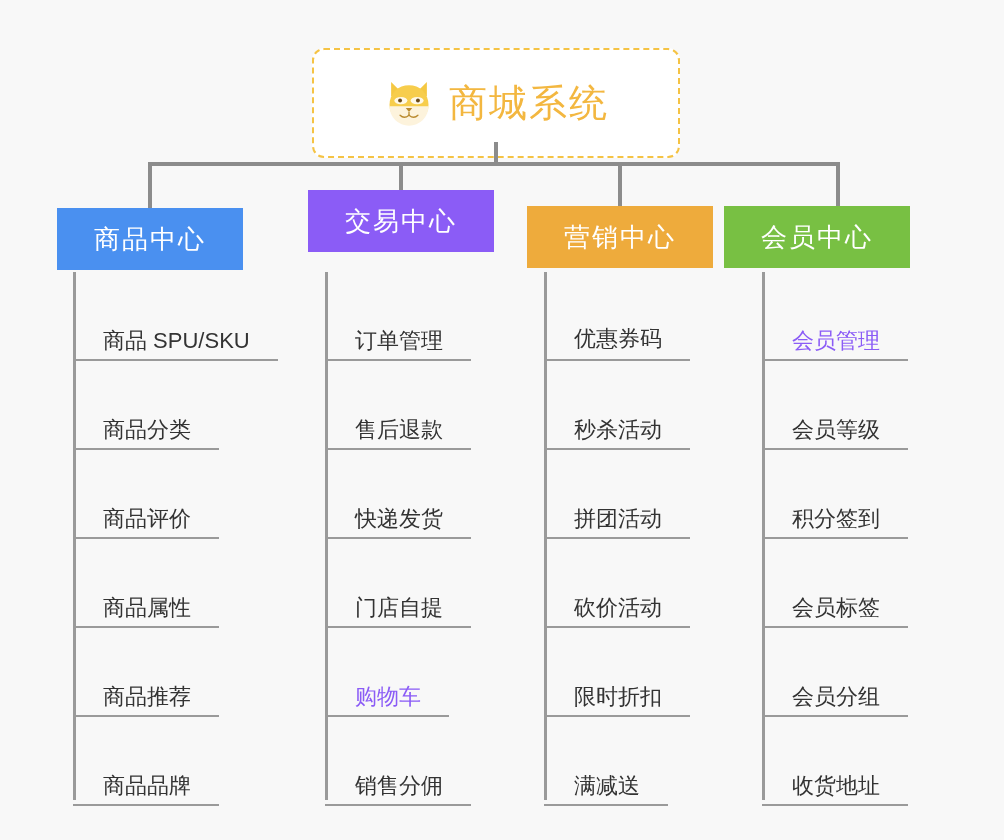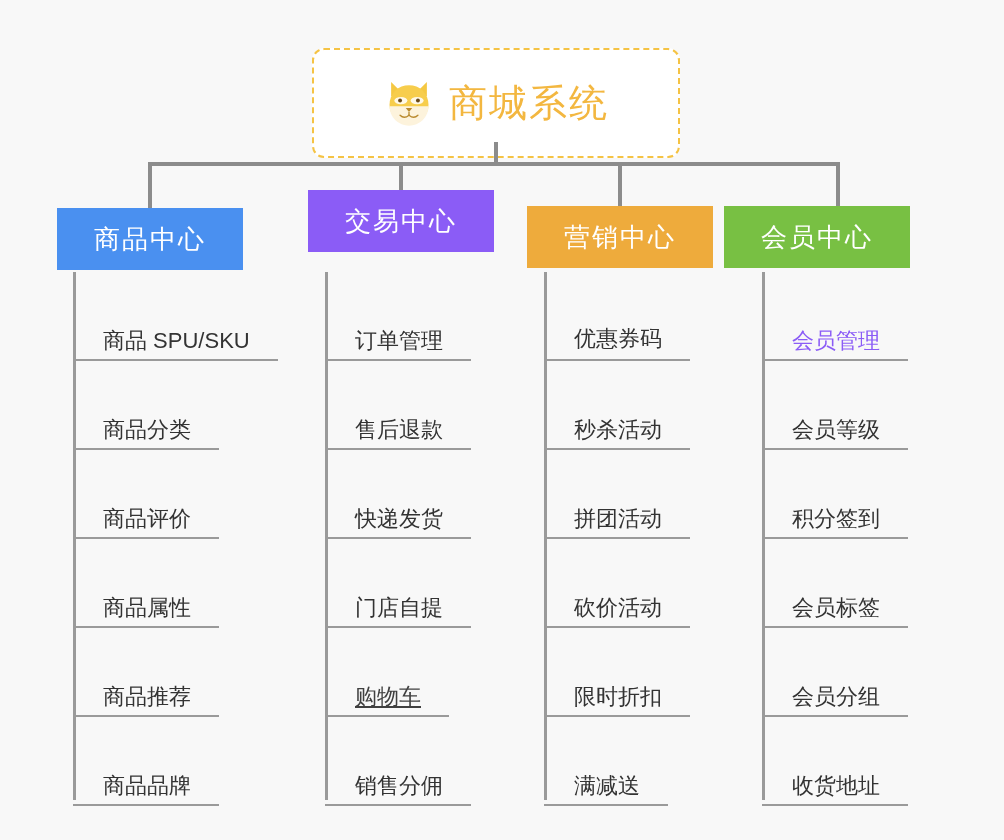--- a/index.html
+++ b/index.html
@@ -179,21 +179,21 @@
     <div class="leaf">
         <span class="leaf-label" style="color: rgb(51, 51, 51); border-bottom-color: rgb(154, 154, 154);">售后退款</span>
       </div>
     <div class="leaf">
         <span class="leaf-label" style="color: rgb(51, 51, 51); border-bottom-color: rgb(154, 154, 154);">快递发货</span>
       </div>
     <div class="leaf">
         <span class="leaf-label" style="color: rgb(51, 51, 51); border-bottom-color: rgb(154, 154, 154);">门店自提</span>
       </div>
     <div class="leaf">
-        <span class="leaf-label" style="color: #404040; border-bottom-color: rgb(154, 154, 154); text-decoration: underline;">购物车</span>
+        <span class="leaf-label" style="color: #8b5cf6; border-bottom-color: rgb(154, 154, 154);">购物车</span>
       </div>
     <div class="leaf">
         <span class="leaf-label" style="color: rgb(51, 51, 51); border-bottom-color: rgb(154, 154, 154);">销售分佣</span>
       </div>
   </div>
 
   <div class="branch" style="left:544px;">
     <div class="spine" style="height: 528px; background: rgb(154, 154, 154);"></div>
     <div class="leaf">
         <span class="leaf-label" style="color: rgb(51, 51, 51); border-bottom-color: rgb(154, 154, 154); font-family: Liberation Mono, monospace;">优惠券码</span>

